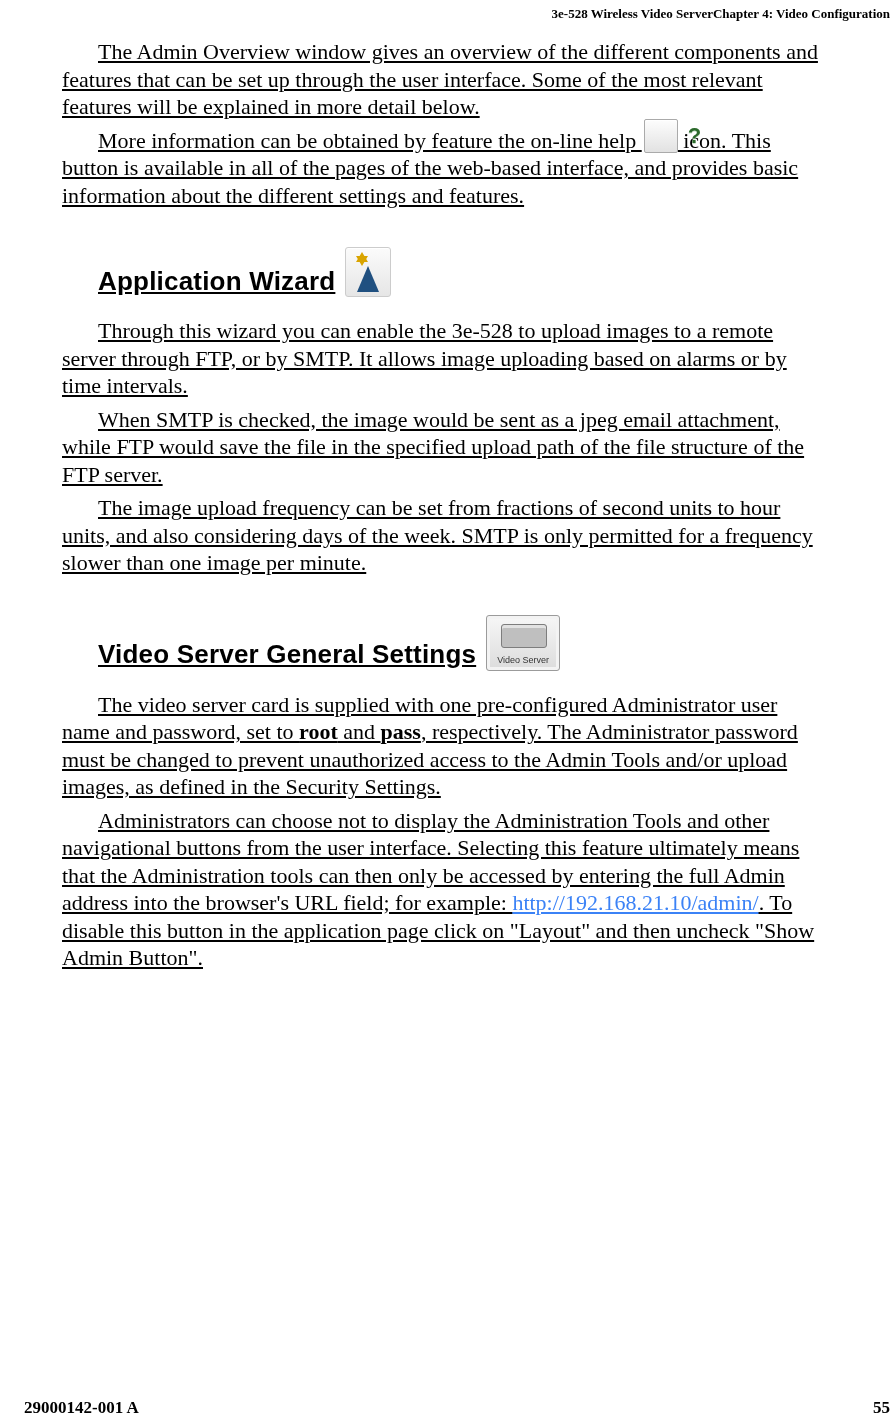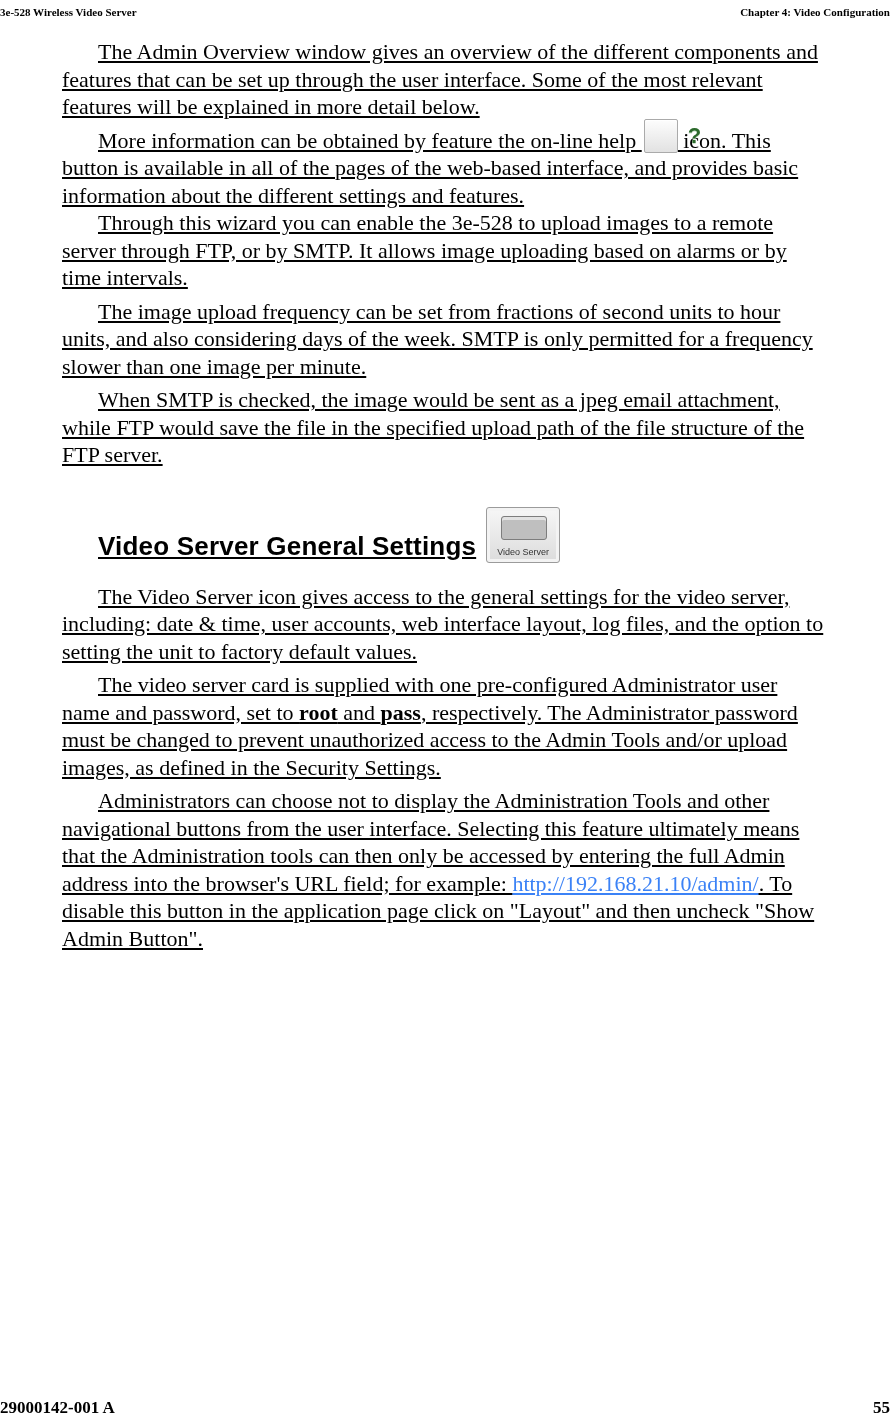--- a/index.html
+++ b/index.html
@@ -17,23 +17,23 @@
       position: relative;
       box-sizing: border-box;
     }
     .header {
       position: absolute;
       top: 6px;
       left: 0;
       right: 0;
       padding: 0 4px 0 0;
       font-weight: bold;
-      font-size: 11px;
+      font-size: 13px;
       display: flex;
-      justify-content: space-between;
+      justify-content: flex-end;
       font-family: "Palatino Linotype", "Book Antiqua", Palatino, Georgia, serif;
     }
     .content {
       position: absolute;
       top: 38px;
       left: 62px;
       width: 767px;
       font-size: 22px;
       line-height: 1.25;
       text-decoration: underline;
@@ -161,20 +161,21 @@
     .footer {
       position: absolute;
       bottom: 8px;
       left: 0;
       right: 4px;
       font-weight: bold;
       font-size: 17px;
       display: flex;
       justify-content: space-between;
       font-family: "Palatino Linotype", "Book Antiqua", Palatino, Georgia, serif;
+      padding-left: 24px;
     }
     .inline-icon-line {
       position: relative;
     }
     .bold {
       font-weight: bold;
       margin-top: 22px;
     }
     .help-slot {
       display:inline-block;
@@ -196,34 +197,40 @@
   <span>3e-528 Wireless Video Server</span>
   <span>Chapter 4: Video Configuration</span>
 </div>
 
 <div class="content">
 
   <p class="para">The Admin Overview window gives an overview of the different components and features that can be set up through the user interface. Some of the most relevant features will be explained in more detail below.</p>
 
   <p class="para2 inline-icon-line"><span>More information can be obtained by feature the on-line help </span><span class="help-slot"><span class="help-icon"></span></span><span> icon. This button is available in all of the pages of the web-based interface, and provides basic information about the different settings and features.</span></p>
 
+  <div class="heading-wrap">
+    <span class="heading">Application Wizard</span>
+    <span class="wizard-icon">
+      <span class="wizard-star"></span>
+      <span class="wizard-cone"></span>
+    </span>
+  </div>
 
   <p class="para">Through this wizard you can enable the 3e-528 to upload images to a remote server through FTP, or by SMTP.  It allows image uploading based on alarms or by time intervals.</p>
+  <p class="para2">When SMTP is checked, the image would be sent as a jpeg email attachment, while FTP would save the file in the specified upload path of the file structure of the FTP server.</p>
   <p class="para2">The image upload frequency can be set from fractions of second units to hour units, and also considering days of the week. SMTP is only permitted for a frequency slower than one image per minute.</p>
-  <p class="para2">When SMTP is checked, the image would be sent as a jpeg email attachment, while FTP would save the file in the specified upload path of the file structure of the FTP server.</p>
 
   <div class="heading-wrap">
     <span class="heading">Video Server General Settings</span>
     <span class="server-icon">
       <span class="server-box"></span>
       <span class="server-label">Video Server</span>
     </span>
   </div>
 
-  <p class="para">The Video Server icon gives access to the general settings for the video server, including: date &amp; time, user accounts, web interface layout, log files, and the option to setting the unit to factory default values.</p>
 
   <p class="para2"><span>The video server card is supplied with one pre-configured Administrator user name and password, set to </span><span class="bold">root</span><span> and </span><span class="bold">pass</span><span>, respectively. The Administrator password must be changed to prevent unauthorized access to the Admin Tools and/or upload images, as defined in the Security Settings.</span></p>
 
   <p class="para2"><span>Administrators can choose not to display the Administration Tools and other navigational buttons from the user interface. Selecting this feature ultimately means that the Administration tools can then only be accessed by entering the full Admin address into the browser's URL field; for example: </span><span class="link">http://192.168.21.10/admin/</span><span>. To disable this button in the application page click on "Layout" and then uncheck "Show Admin Button".</span></p>
 
 </div>
 
 <div class="footer">
   <span>29000142-001 A</span>
   <span>55</span>

